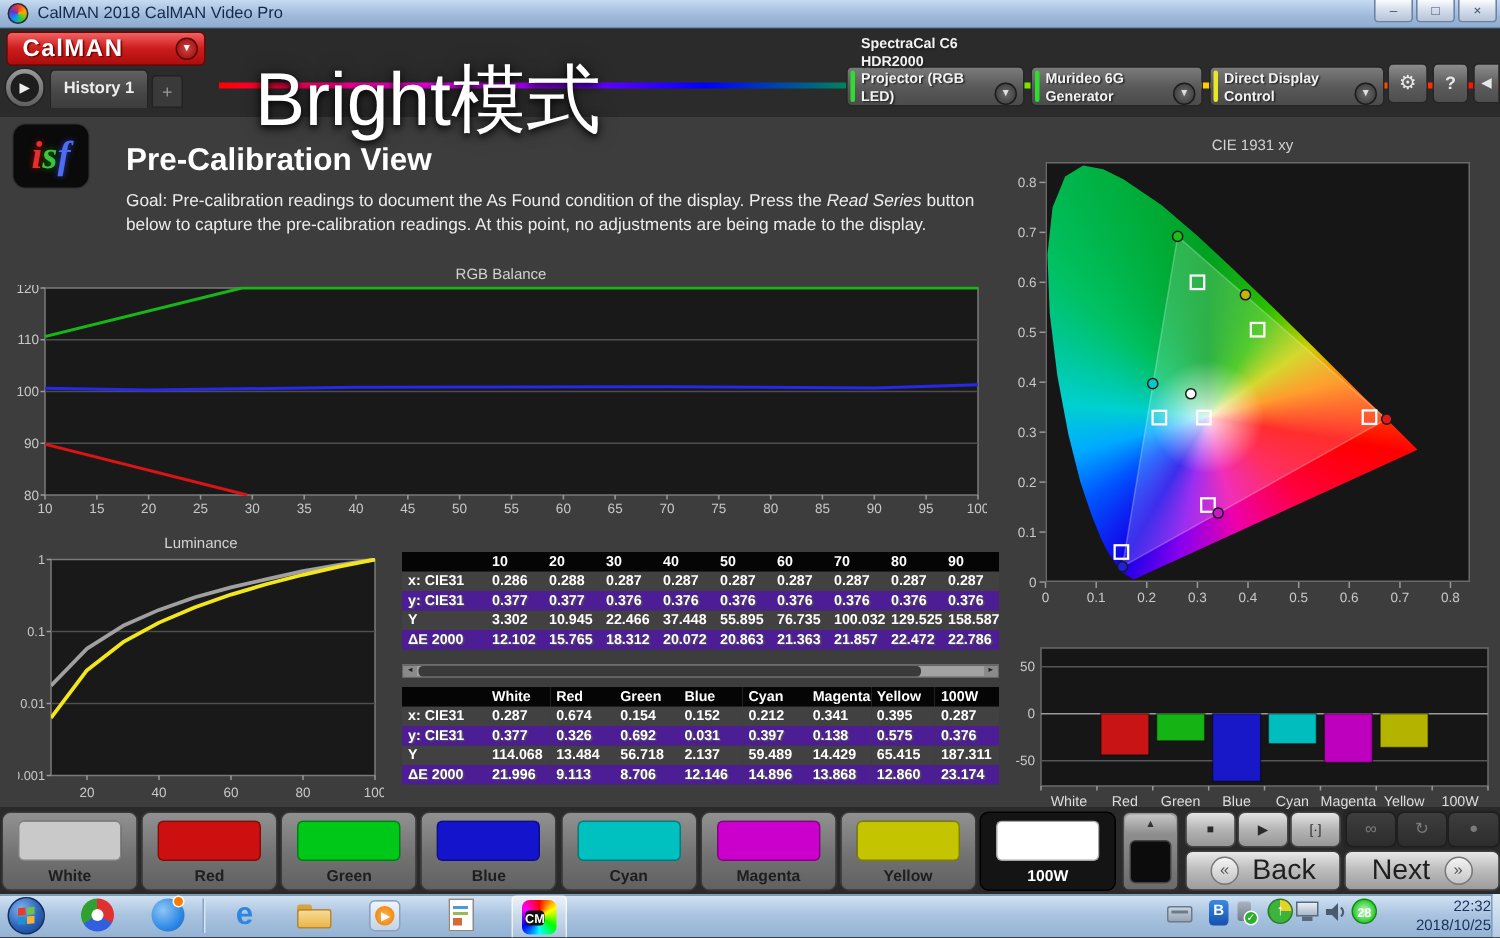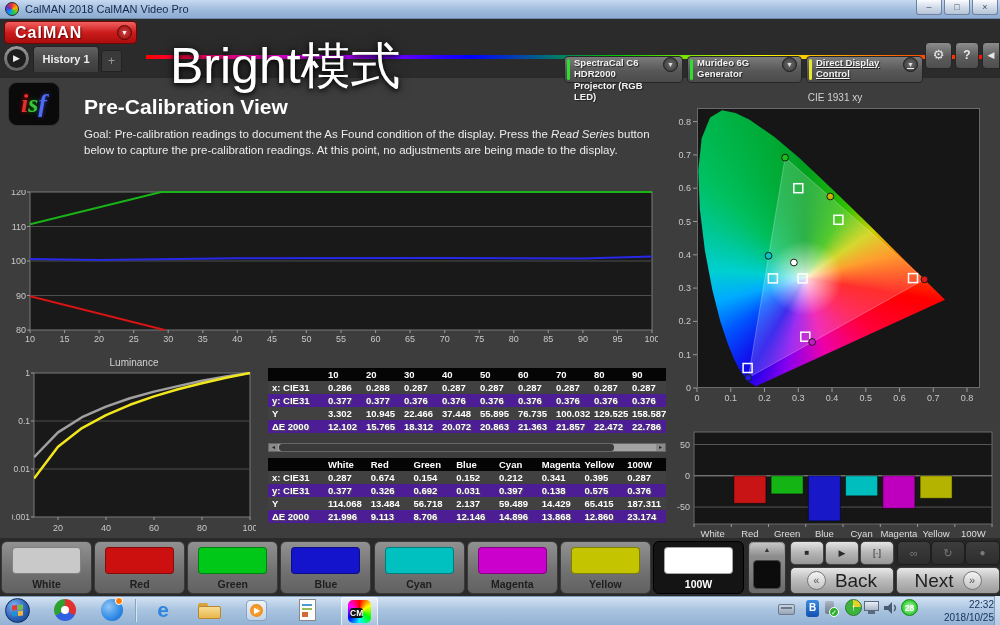--- a/index.html
+++ b/index.html
@@ -32,22 +32,22 @@
     background:linear-gradient(#9a9a9a,#5e5e5e);border:1px solid #222;}
   .navcircle .in{position:absolute;left:3px;top:3px;width:19px;height:19px;border-radius:50%;
     background:#1d1d1d;color:#eee;font-size:9px;line-height:19px;text-align:center;}
   .tab-history{left:33px;top:46px;width:66px;height:26px;
     background:linear-gradient(#616161,#464646 60%,#3c3c3c);border:1px solid #222;border-bottom:none;
     border-radius:4px 4px 0 0;color:#eee;font-size:11px;font-weight:bold;text-align:center;line-height:25px;}
   .tab-add{left:101px;top:50px;width:21px;height:22px;background:#3a3a3a;border:1px solid #222;
     border-radius:3px 3px 0 0;color:#999;text-align:center;line-height:20px;font-size:12px;}
   .mode-overlay{left:170px;top:33px;font-size:50px;color:#fff;white-space:nowrap;
     text-shadow:0 2px 5px rgba(0,0,0,.9),0 0 12px rgba(0,0,0,.55);}
-  .ddbtn{top:56px;height:27px;background:linear-gradient(#7b7b7b,#585858 55%,#4b4b4b);
-    border:1px solid #262626;border-radius:4px;color:#f2f2f2;display:flex;align-items:flex-start;}
+  .ddbtn{top:44px;height:27px;background:linear-gradient(#7b7b7b,#585858 55%,#4b4b4b);
+    border:1px solid #262626;border-radius:4px;color:#f2f2f2;display:flex;align-items:flex-end;}
   .ddbtn .bar{position:absolute;left:2px;top:2px;bottom:2px;width:3px;border-radius:2px;}
   .ddbtn .lbl{flex:1;padding-left:9px;font-size:9.5px;line-height:1.2;font-weight:bold;text-shadow:1px 1px 1px #222;}
   .ddbtn .dd{width:15px;height:15px;margin-right:4px;border-radius:50%;background:radial-gradient(#6c6c6c,#343434);
     border:1px solid #1c1c1c;color:#ddd;font-size:7px;line-height:14px;text-align:center;flex:none;}
   .sqbtn{top:42px;height:27px;border:1px solid #262626;border-radius:4px;
     background:linear-gradient(#8d8d8d,#5c5c5c 55%,#4e4e4e);color:#e8e8e8;text-align:center;}
 
   
   .isf{left:8px;top:82px;width:52px;height:44px;background:#0a0a0a;border-radius:9px;border:1px solid #333;
     display:flex;align-items:center;justify-content:center;
@@ -153,21 +153,21 @@
   <div class="abs ddbtn" style="left:564px;width:119px;">
     <span class="bar" style="background: rgb(46, 222, 46);"></span>
     <span class="lbl"><span>SpectraCal C6 HDR2000</span><br><span>Projector (RGB LED)</span></span>
     <span class="dd">▼</span>
   </div>
   <div class="abs ddbtn" style="left:687px;width:115px;">
     <span class="bar" style="background: rgb(46, 222, 46);"></span>
     <span class="lbl">Murideo 6G Generator</span>
     <span class="dd">▼</span>
   </div>
-  <div class="abs ddbtn" style="left:806px;width:117px;text-decoration:underline;">
+  <div class="abs ddbtn" style="left:806px;width:117px;">
     <span class="bar" style="background: rgb(232, 232, 42);"></span>
     <span class="lbl">Direct Display Control</span>
     <span class="dd">▼</span>
   </div>
   <div class="abs sqbtn" style="left:925px;width:27px;font-size:13px;line-height:24px;"><span>⚙</span></div>
   <div class="abs sqbtn" style="left:955px;width:24px;font-weight:bold;font-size:12px;line-height:24px;"><span>?</span></div>
   <div class="abs sqbtn" style="left:982px;width:18px;border-radius:4px 0 0 4px;font-size:9px;line-height:25px;"><span>◀</span></div>
 
   <div class="abs isf">
     <span class="i">i</span>
@@ -175,20 +175,21 @@
       <span class="f">f</span>
   </div>
   <div class="abs page-title">Pre-Calibration View</div>
   <div class="abs goal">
     <span>Goal: Pre-calibration readings to document the As Found condition of the display. Press the </span><i>Read Series</i><span> button below to capture the pre-calibration readings. At this point, no adjustments are being made to the display.</span>
   </div>
 
   <div class="abs patternband"></div>
 
   <div class="panel" style="left:10px;top:178px;width:648px;height:170px;">
+    <div class="chart-title" id="t-rgb">RGB Balance</div>
     <div class="chart-svg" style="top:12px;" id="c-rgb"><svg width="648" height="156">
           <rect x="20" y="2" width="622" height="138" fill="#191919" stroke="#7a7a7a"></rect>
           <line x1="20" y1="105.5" x2="642" y2="105.5" stroke="#4e4e4e"></line>
           <line x1="20" y1="71.0" x2="642" y2="71.0" stroke="#4e4e4e"></line>
           <line x1="20" y1="36.5" x2="642" y2="36.5" stroke="#4e4e4e"></line>
           <line x1="20.0" y1="140" x2="20.0" y2="143" stroke="#999"></line>
           <text x="20.0" y="152" text-anchor="middle" font-size="9" fill="#c9c9c9">10</text>
           <line x1="54.6" y1="140" x2="54.6" y2="143" stroke="#999"></line>
           <text x="54.6" y="152" text-anchor="middle" font-size="9" fill="#c9c9c9">15</text>
           <line x1="89.1" y1="140" x2="89.1" y2="143" stroke="#999"></line>

